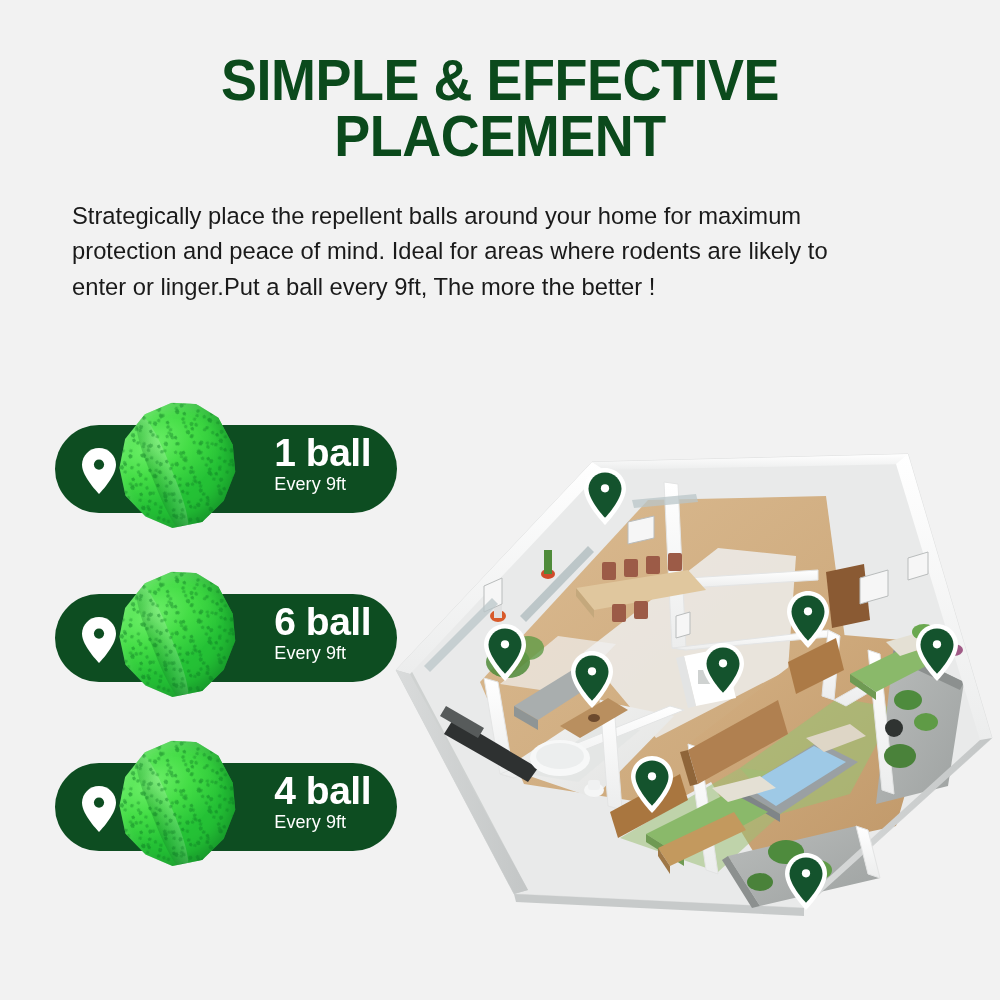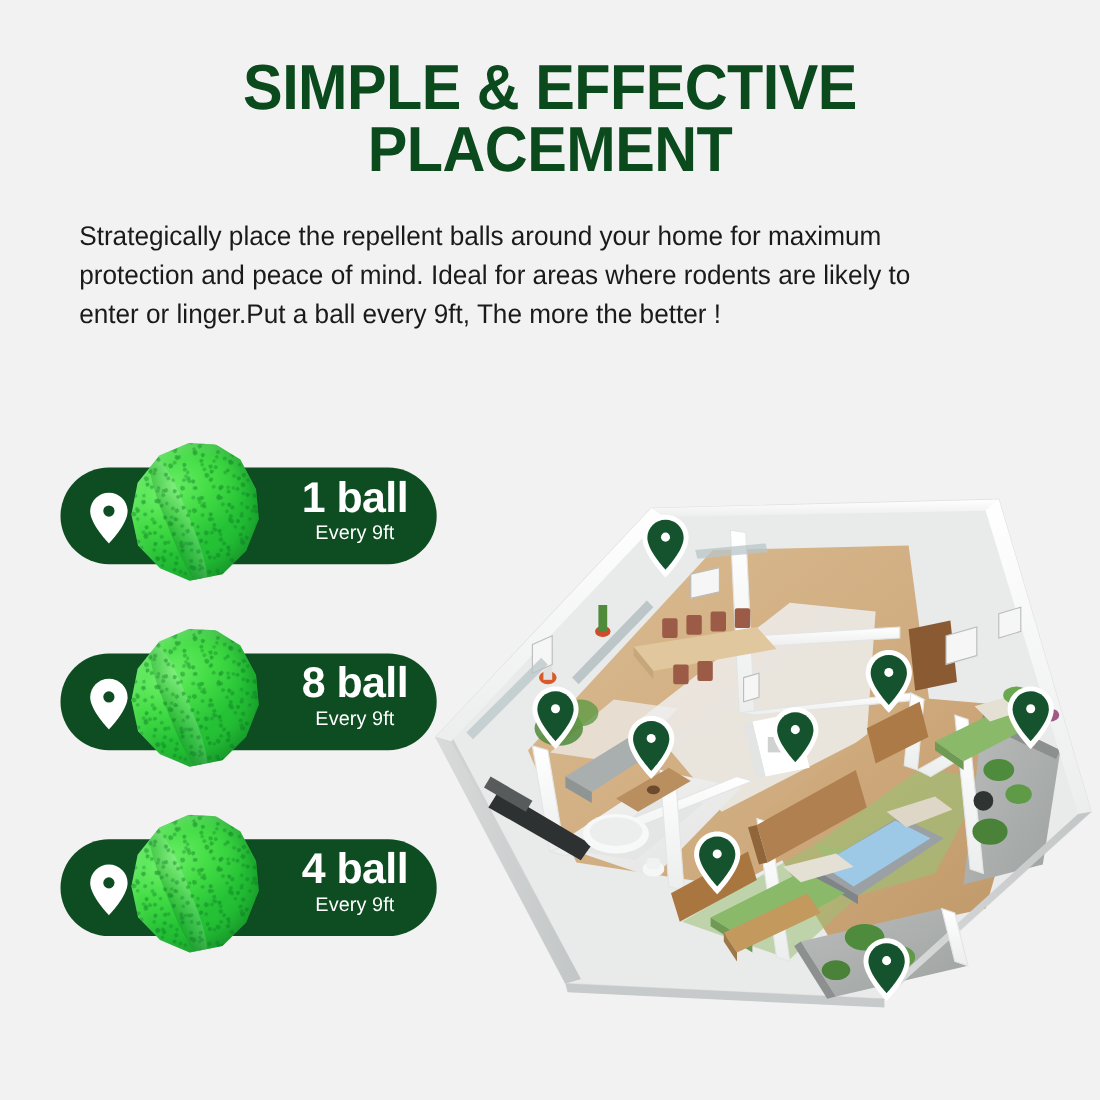--- a/index.html
+++ b/index.html
@@ -90,21 +90,21 @@
       radial-gradient(circle at 72% 68%, rgba(12,120,35,.75) 0 2px, transparent 2.4px),
       radial-gradient(circle at 46% 82%, rgba(12,120,35,.6) 0 1.5px, transparent 2px),
       radial-gradient(circle at 84% 44%, rgba(12,120,35,.65) 0 1.6px, transparent 2px),
       radial-gradient(circle at 26% 76%, rgba(12,120,35,.6) 0 1.4px, transparent 1.9px),
       radial-gradient(circle at 62% 12%, rgba(12,120,35,.55) 0 1.4px, transparent 1.9px);
     background-size:19px 17px,23px 21px,17px 19px,25px 23px,21px 18px,27px 25px,15px 16px,29px 27px;
   }
 
   .badge-text{
     position:absolute;right:26px;top:8px;
-    text-align:center;color:#ffffff;
+    text-align:left;color:#ffffff;
   }
   .badge-title{
     font-size:39px;font-weight:bold;line-height:1.04;
     letter-spacing:-0.5px;
   }
   .badge-sub{
     font-size:18px;line-height:1.1;margin-top:1px;
     letter-spacing:0.1px;
   }
 
@@ -161,21 +161,21 @@
           <circle cx="22" cy="17.6" r="5.1" fill="#0d4d21"></circle>
         </svg>
       </span>
       <div class="tablet">
         <div class="body">
             <div class="band"></div>
             <div class="speck"></div>
           </div>
       </div>
       <div class="badge-text">
-        <div class="badge-title">8 ball</div>
+        <div class="badge-title">6 ball</div>
         <div class="badge-sub">Every 9ft</div>
       </div>
     </div>
 
     <div class="badge b3">
       <div class="pill"></div>
       <span class="pin-wrap">
         <svg viewBox="0 0 44 48" xmlns="http://www.w3.org/2000/svg">
           <path d="M22 1C12.6 1 5 8.5 5 17.8c0 12 17 29.2 17 29.2s17-17.2 17-29.2C39 8.5 31.4 1 22 1z" fill="#ffffff"></path>
           <circle cx="22" cy="17.6" r="5.1" fill="#0d4d21"></circle>

